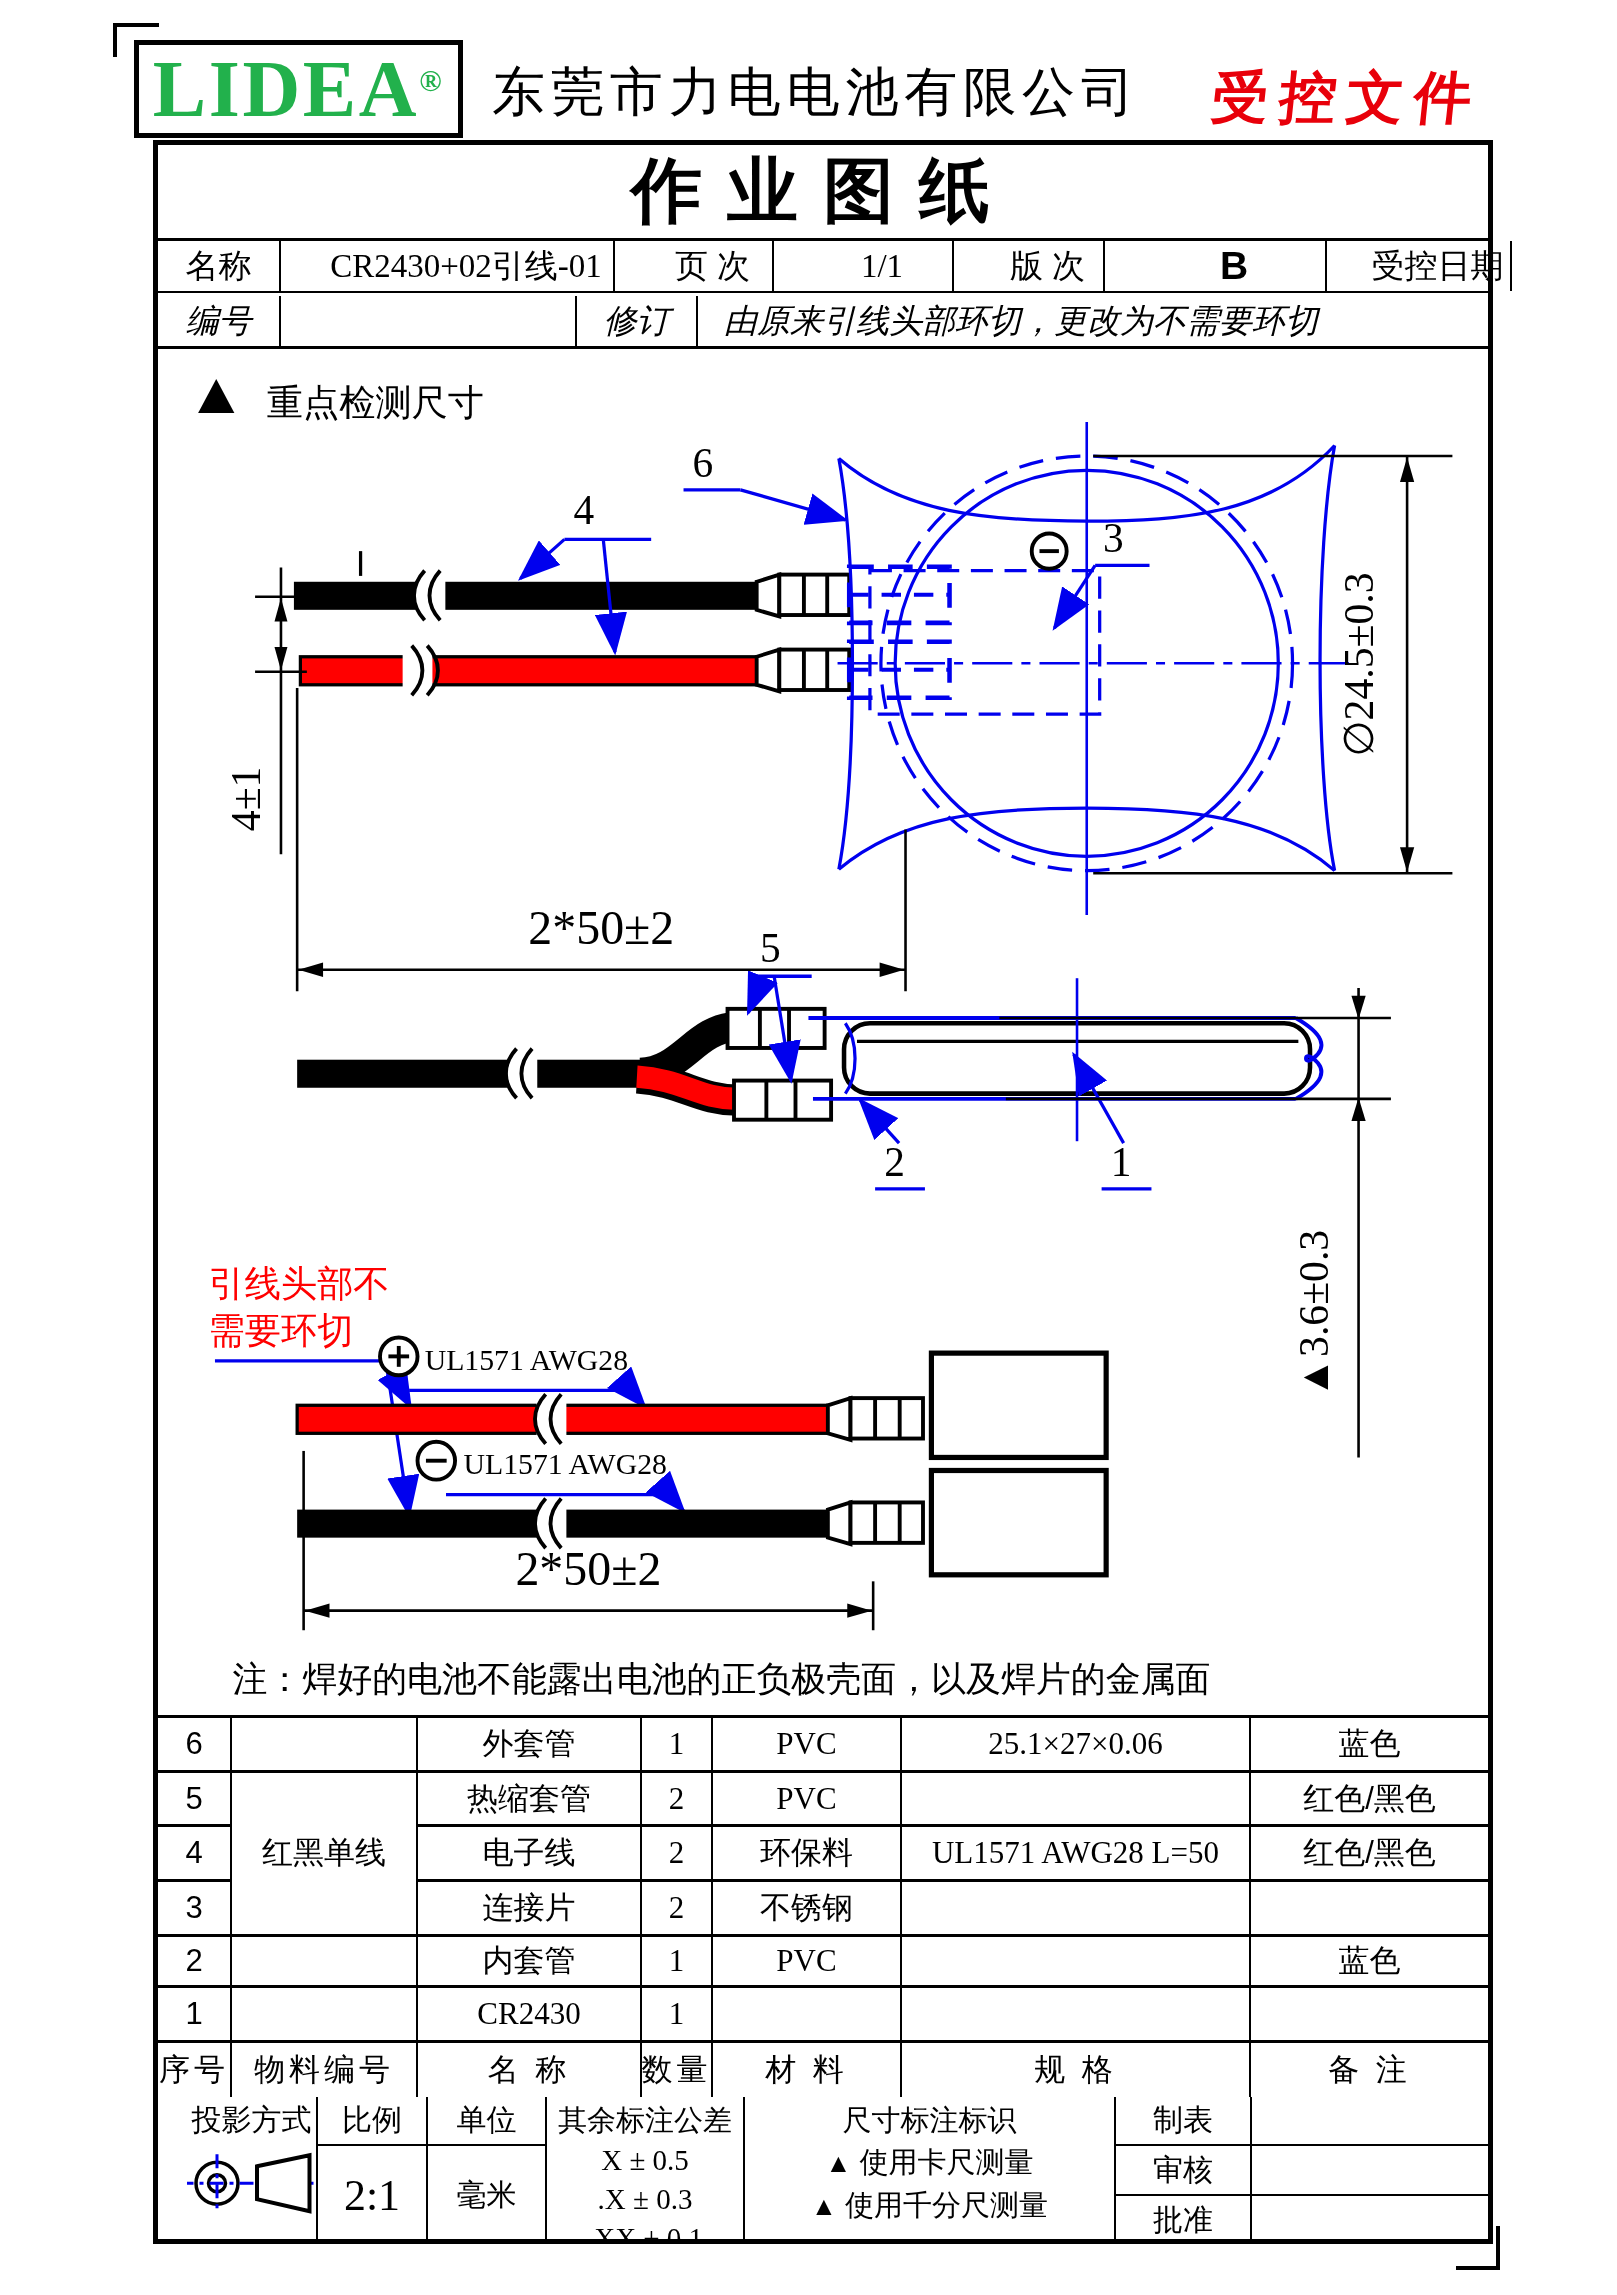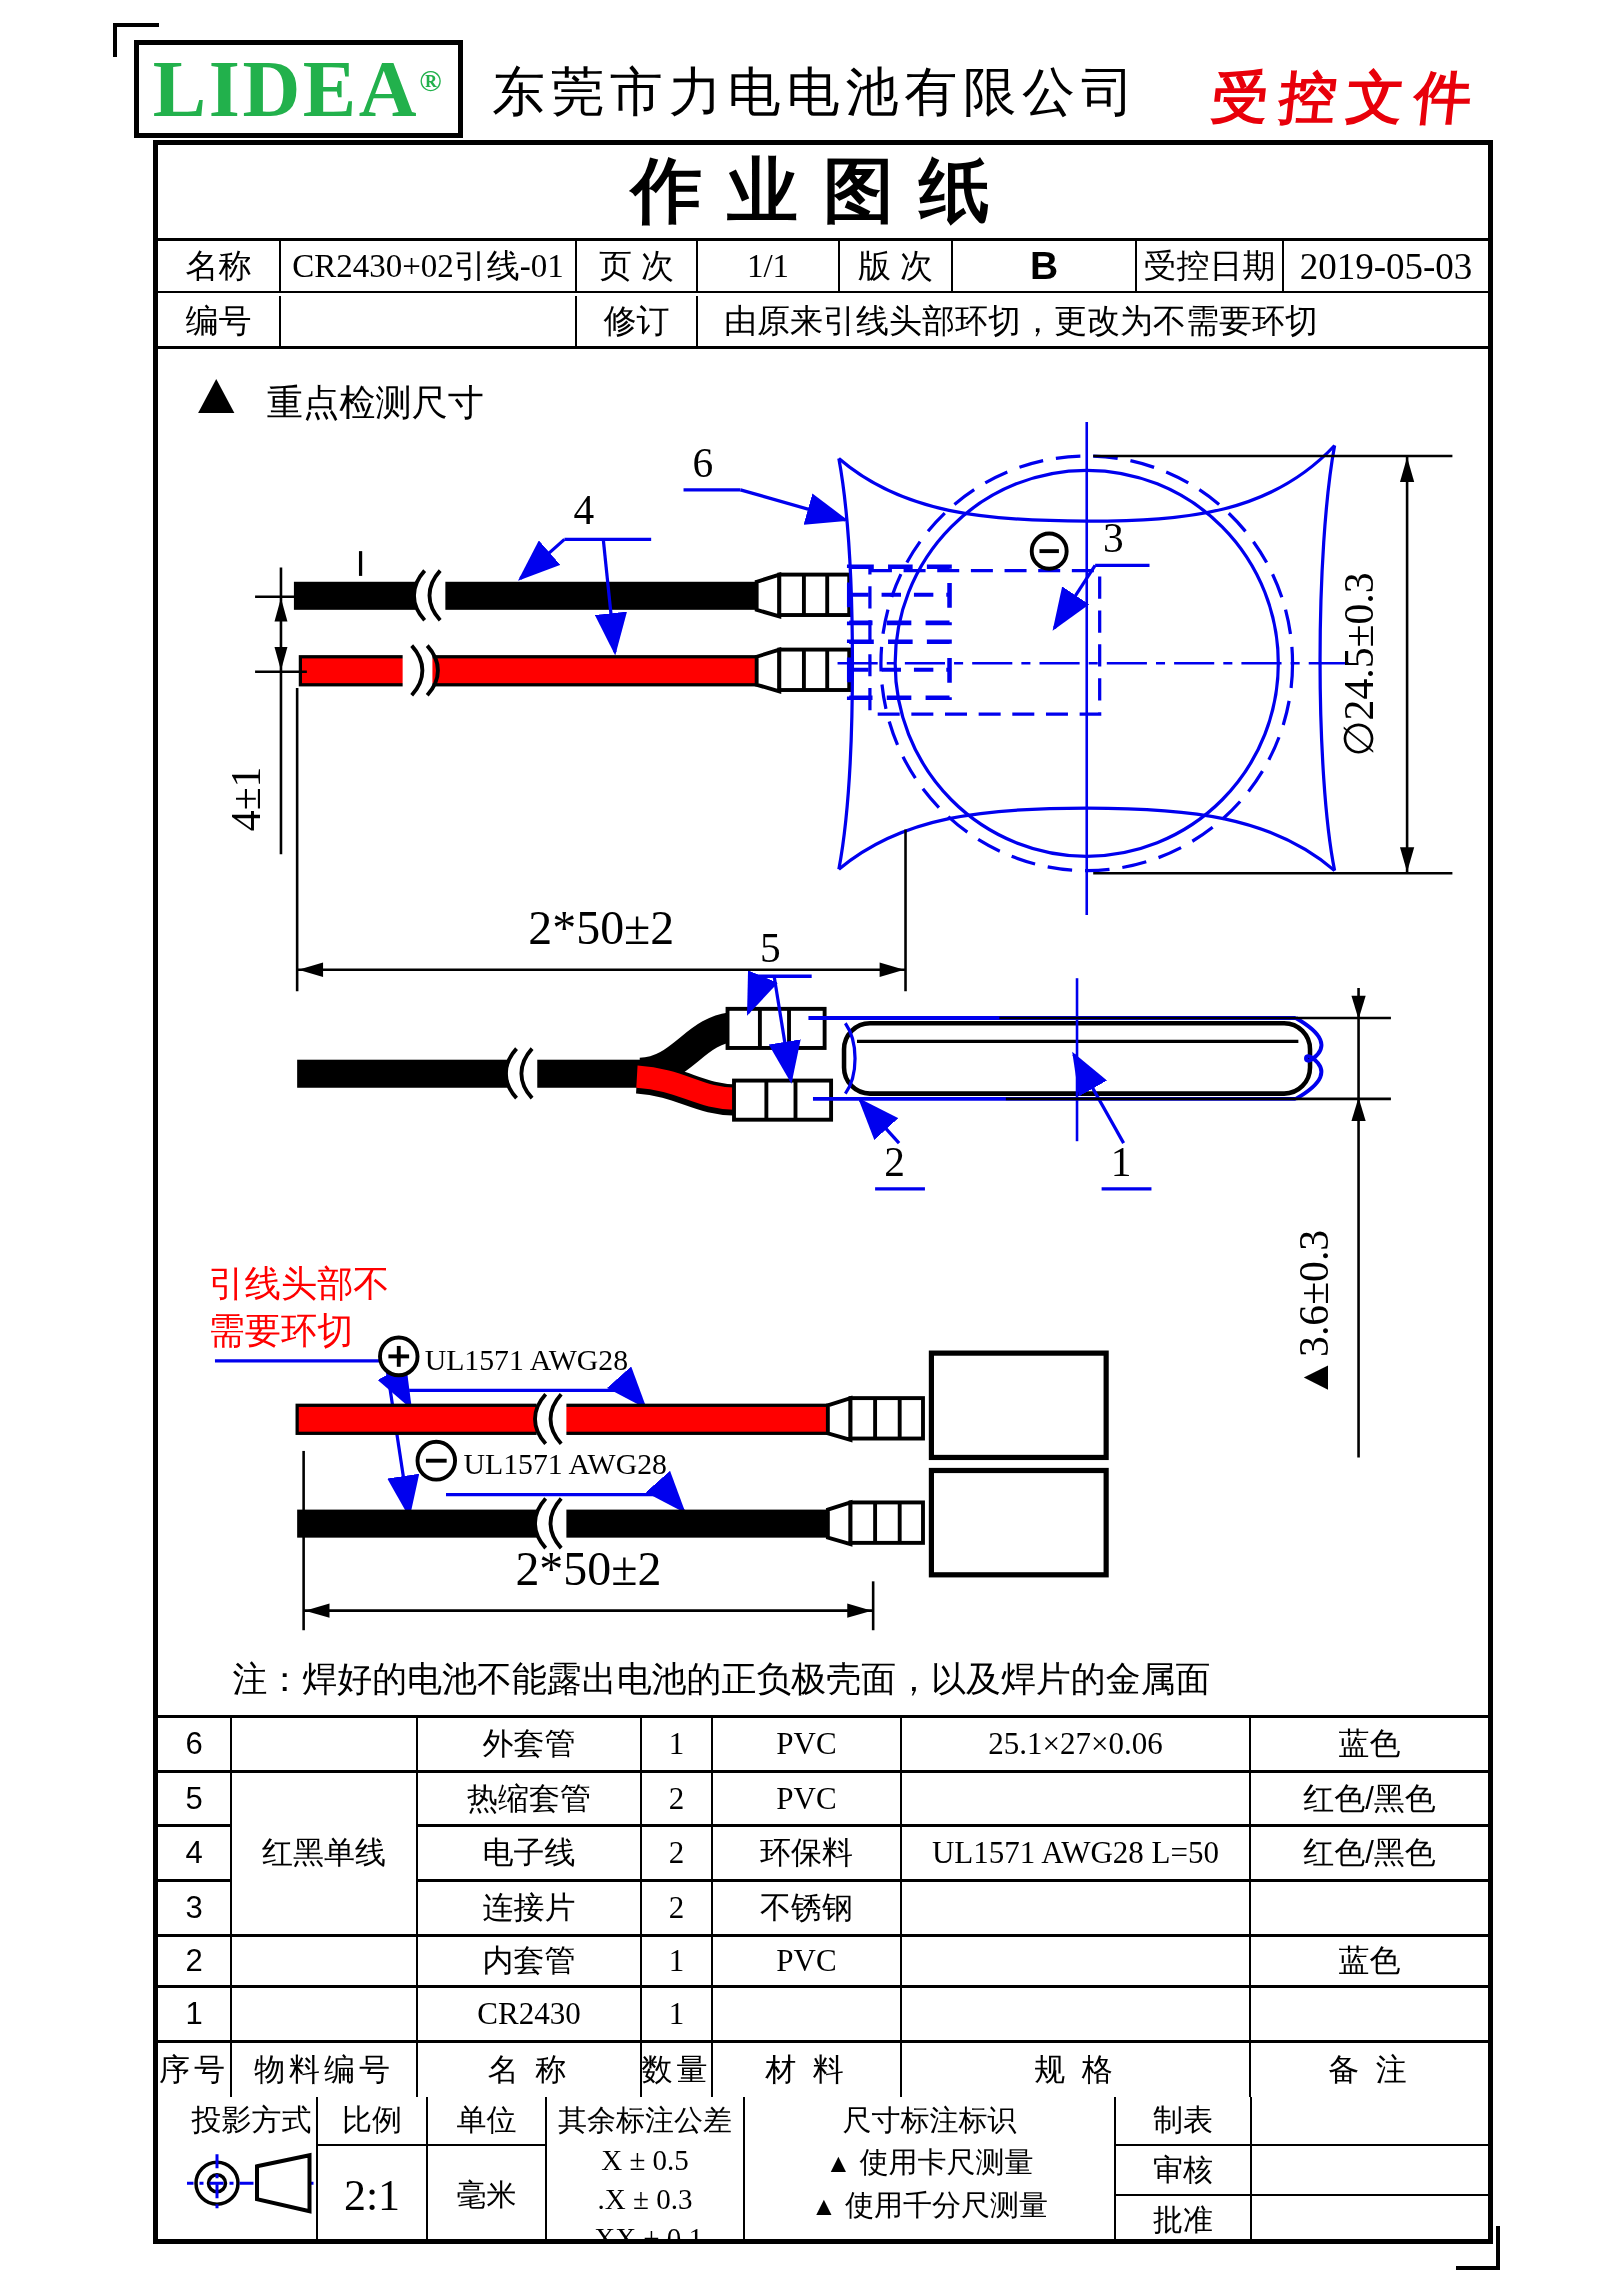--- a/index.html
+++ b/index.html
@@ -13,22 +13,22 @@
   .logo-text{font-family:"Liberation Serif",serif;font-weight:bold;font-size:80px;letter-spacing:2.6px;line-height:1;}
   .logo-reg{font-family:"Liberation Serif",serif;font-weight:bold;font-size:30px;vertical-align:25px;}
   .company{left:492px;top:57px;width:704px;font-size:53px;font-weight:normal;letter-spacing:5.9px;white-space:nowrap;}
   .stamp{left:1212px;top:60px;font-size:57px;font-weight:bold;letter-spacing:10.4px;white-space:nowrap;transform:skewX(-6deg);}
   
   .frame{left:153px;top:140px;width:1340px;height:2104px;border:5.2px solid #000;}
   .title-row{left:0;top:0;width:100%;height:96px;border-bottom:3.3px solid #000;display:flex;align-items:center;justify-content:center;font-size:71px;font-weight:600;letter-spacing:25px;}
   .grid{display:grid;left:0;width:100%;}
   .c{box-sizing:border-box;display:flex;align-items:center;justify-content:center;border-right:2.6px solid #000;overflow:hidden;white-space:nowrap;}
   .c.last{border-right:none;}
-  .info1{top:96px;height:52px;grid-template-columns:123px 296px 121px 142px 113px 184px 147px 1fr;border-bottom:2.6px solid #000;}
-  .info2{top:151px;height:53px;grid-template-columns:123px 296px 121px 1fr;border-bottom:3.9px solid #000;}
+  .info1{top:96px;height:52px;grid-template-columns:123px 296px 121px 142px 113px 184px 147px 1fr;border-bottom:2.6px solid #000;gap:38px;}
+  .info2{top:151px;height:53px;grid-template-columns:123px 296px 121px 1fr;border-bottom:3.9px solid #000;font-style:italic;}
   .info1 .c,.info2 .c{font-size:33px;}
   .serif{font-family:"Liberation Serif",serif;}
   .rev-text{justify-content:flex-start;padding-left:26px;}
   .drawing-area{top:204px;height:1626px;left:0;width:100%;}
   
   .bom{top:1570px;height:382px;border-top:3.9px solid #000;grid-template-columns:74px 186px 224px 71px 189px 349px 1fr;grid-template-rows:55px 54px 55px 55px 51px 55px 1fr;}
   .bom .c{border-bottom:3.9px solid #000;font-size:31px;}
   .bom .c.hdr{letter-spacing:3.9px;}
   .group-cell{flex-direction:row;line-height:1.25;}
   

